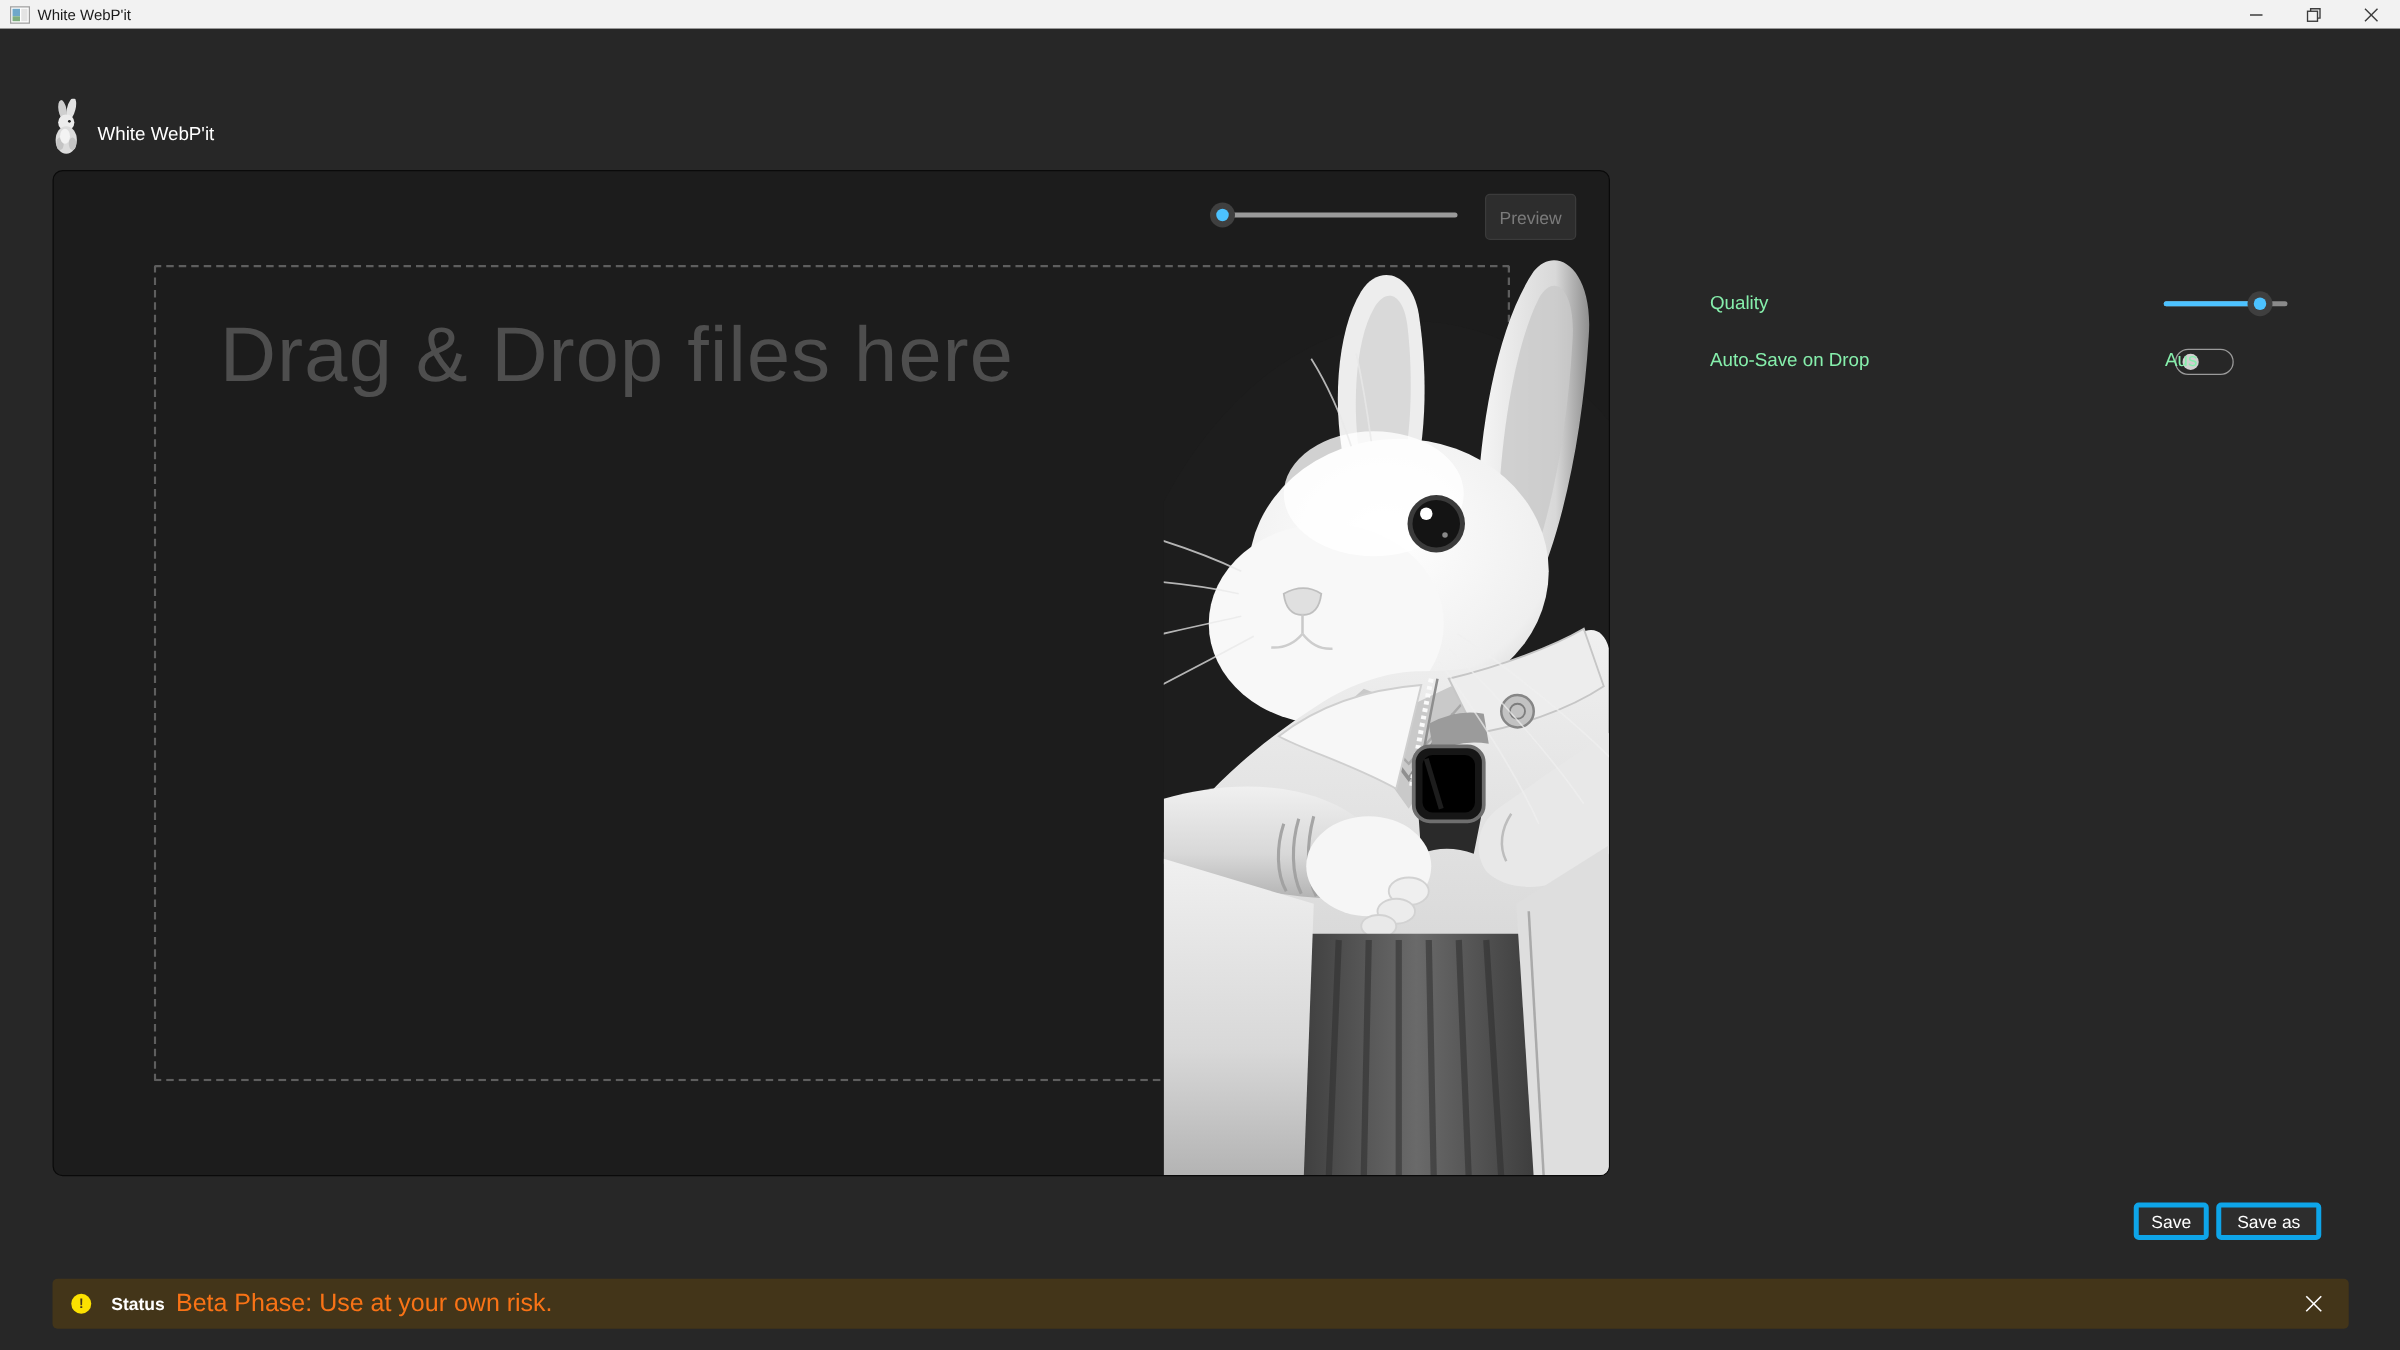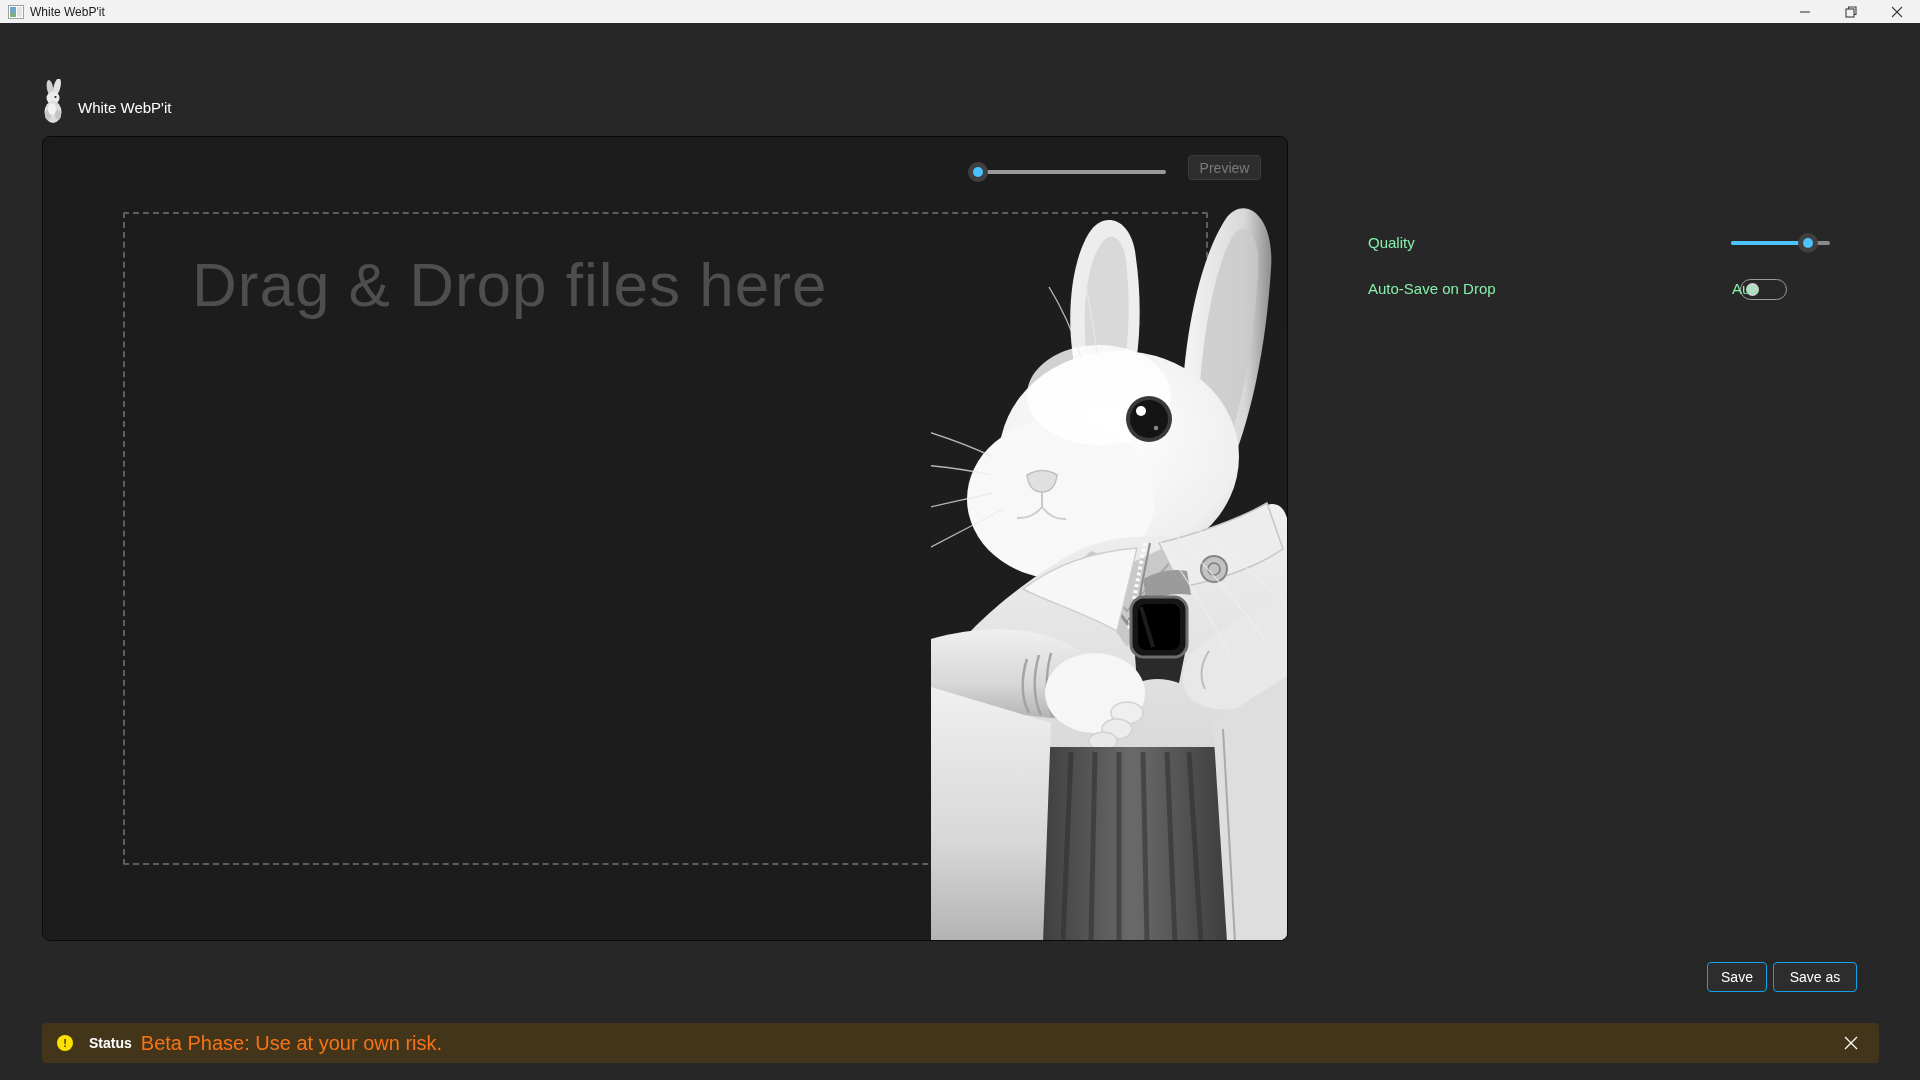--- a/index.html
+++ b/index.html
@@ -21,30 +21,30 @@
   .app-logo { position:absolute; left:38px; top:56px; width:32px; height:46px; }
   .app-title { position:absolute; left:78px; top:76px; font-size:15px; color:#ffffff; }
 
   
   .panel { position:absolute; left:42px; top:113px; width:1246px; height:805px;
            background:#1c1c1c; border:1px solid #0a0a0a; border-radius:8px; overflow:hidden; }
 
   .dropzone { position:absolute; left:80px; top:75px; width:1085px; height:653px;
               border:2px dashed #5e5e5e; border-radius:2px; }
   .drop-text { position:absolute; left:133px; top:112px; font-size:62px; font-weight:100;
-               color:#4e4e4e; letter-spacing:1px; white-space:nowrap;margin-left:16px; }
+               color:#4e4e4e; letter-spacing:1px; white-space:nowrap; }
 
   
   .zoom-slider { position:absolute; left:933px; top:33px; width:190px; height:4px;
                  background:#9a9a9a; border-radius:2px; }
   .zoom-thumb { position:absolute; left:-8px; top:-8px; width:20px; height:20px;
                 border-radius:50%; background:#3f3f3f; }
   .zoom-thumb::after { content:""; position:absolute; left:5px; top:5px; width:10px; height:10px;
                        border-radius:50%; background:#4cc2ff; }
-  .preview-btn { position:absolute; left:1145px; top:18px; width:73px; height:25px;
+  .preview-btn { position:absolute; left:1145px; top:18px; width:73px; height:37px;
                  background:#2d2d2d; border:1px solid #3b3b3b; border-radius:4px;
                  color:#7b7b7b; font-size:14px; font-family:"Liberation Sans",sans-serif; }
 
   .rabbit-art { position:absolute; left:888px; top:70px; width:358px; height:735px; }
 
   
   .label-text { position:absolute; font-size:15px; color:#86efac; white-space:nowrap; }
   .q-track { position:absolute; left:1731px; top:218px; width:99px; height:4px;
              background:#8a8a8a; border-radius:2px; }
   .q-fill { position:absolute; left:0; top:0; height:4px; width:77px;
@@ -52,21 +52,21 @@
   .q-thumb { position:absolute; left:67px; top:-8px; width:20px; height:20px;
              border-radius:50%; background:#3f3f3f; }
   .q-thumb::after { content:""; position:absolute; left:5px; top:5px; width:10px; height:10px;
                     border-radius:50%; background:#4cc2ff; }
   .toggle { position:absolute; left:1740px; top:256px; width:47px; height:21px;
             border:1px solid #9b9b9b; border-radius:11px; background:transparent; }
   .toggle-knob { position:absolute; left:5px; top:3px; width:13px; height:13px;
                  border-radius:50%; background:#d0d0d0; }
 
   
-  .btn { position:absolute; background:#2d2d2d; border:1px solid #0ea5e9; border-radius:4px;
+  .btn { position:absolute; background:#2d2d2d; border:4px solid #0ea5e9; border-radius:4px;
          color:#ffffff; font-size:14px; font-family:"Liberation Sans",sans-serif; }
   .btn-save { left:1707px; top:939px; width:60px; height:30px; }
   .btn-saveas { left:1773px; top:939px; width:84px; height:30px; }
 
   
   .infobar { position:absolute; left:42px; top:1000px; width:1837px; height:40px;
              background:#433519; border-radius:4px; display:flex; align-items:center; }
   .warn-icon { width:16px; height:16px; border-radius:50%; background:#fce100;
                margin-left:15px; display:flex; align-items:center; justify-content:center;
                color:#433519; font-size:11px; font-weight:bold; line-height:16px; }

